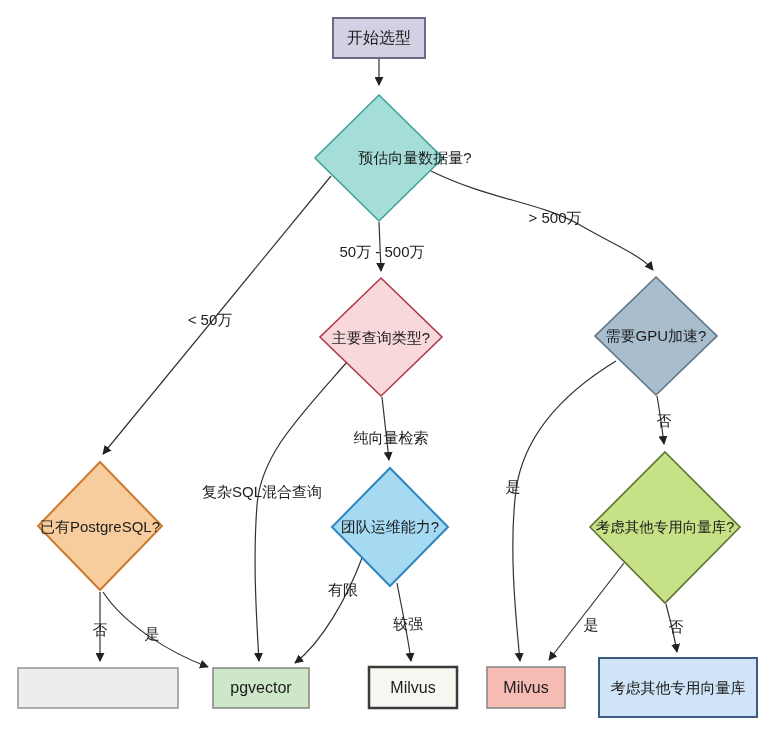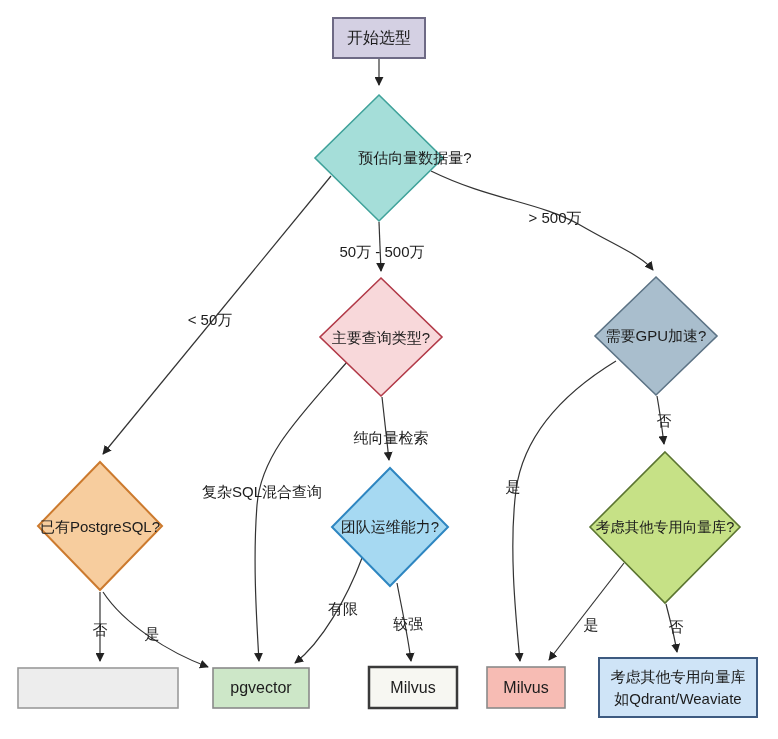--- a/index.html
+++ b/index.html
@@ -78,29 +78,28 @@
   <div class="lbl node-lbl" style="left:381px; top:338px;">主要查询类型?</div>
   <div class="lbl node-lbl" style="left:656px; top:336px;">需要GPU加速?</div>
   <div class="lbl node-lbl" style="left:390px; top:527px;">团队运维能力?</div>
   <div class="lbl node-lbl" style="left:100px; top:527px;">已有PostgreSQL?</div>
   <div class="lbl node-lbl" style="left:665px; top:527px; font-size:14.5px;">考虑其他专用向量库?</div>
   <div class="lbl result-lbl" style="left:261px; top:688px;">pgvector</div>
   <div class="lbl result-lbl" style="left:413px; top:688px;">Milvus</div>
   <div class="lbl result-lbl" style="left:526px; top:688px;">Milvus</div>
   <div class="lbl two-line" style="left:678px; top:688px;">
     <div>考虑其他专用向量库</div>
-    <div>如Qdrant/Weaviate</div>
   </div>
 
   <div class="lbl edge-lbl" style="left:210px; top:320px;">&lt; 50万</div>
   <div class="lbl edge-lbl" style="left:382px; top:252px;">50万 - 500万</div>
   <div class="lbl edge-lbl" style="left:555px; top:218px;">&gt; 500万</div>
   <div class="lbl edge-lbl" style="left:391px; top:430px;margin-top:8px;">纯向量检索</div>
   <div class="lbl edge-lbl" style="left:262px; top:492px;">复杂SQL混合查询</div>
-  <div class="lbl edge-lbl" style="left:343px; top:609px;">有限</div>
+  <div class="lbl edge-lbl" style="left:343px; top:590px;">有限</div>
   <div class="lbl edge-lbl" style="left:408px; top:624px;text-align:center;">较强</div>
   <div class="lbl edge-lbl" style="left:100px; top:630px;">否</div>
   <div class="lbl edge-lbl" style="left:152px; top:634px;">是</div>
   <div class="lbl edge-lbl" style="left:513px; top:487px;">是</div>
   <div class="lbl edge-lbl" style="left:664px; top:421px;">否</div>
   <div class="lbl edge-lbl" style="left:591px; top:625px;">是</div>
   <div class="lbl edge-lbl" style="left:676px; top:627px;">否</div>
 
 </div>
 

